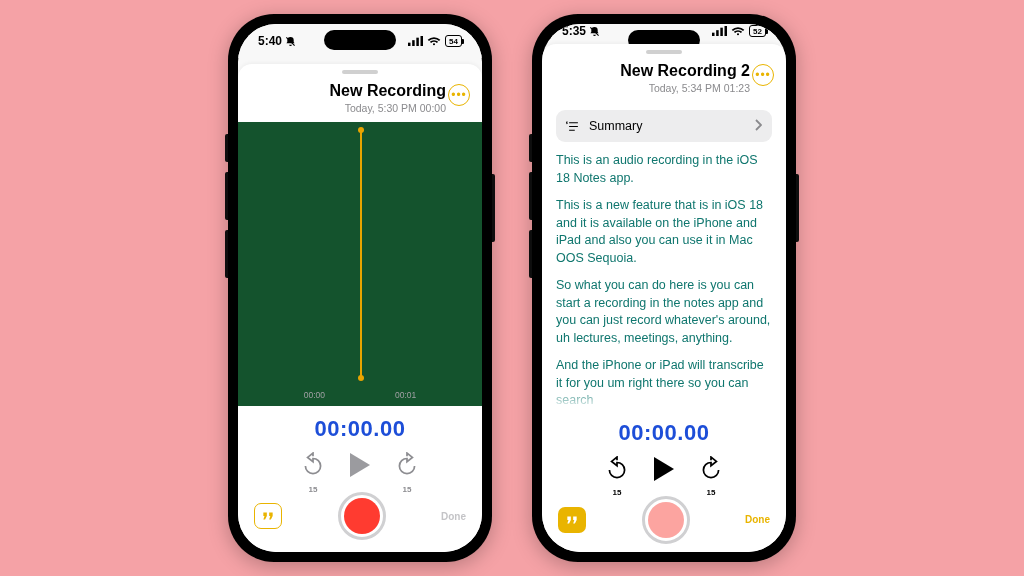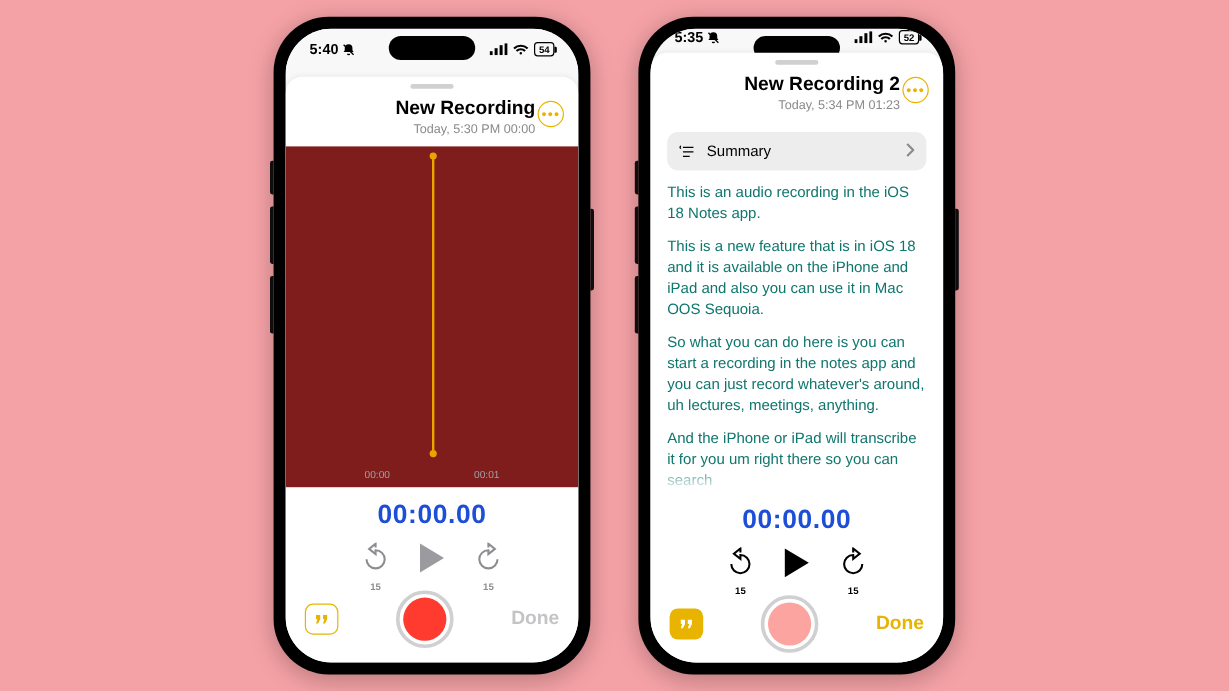--- a/index.html
+++ b/index.html
@@ -67,21 +67,21 @@
     box-shadow: 0 -1px 4px rgba(0,0,0,0.05);
   }
   .grabber { width:36px; height:4px; background:#d0d0d0; border-radius:3px; margin:6px auto 4px; }
   .header { text-align:right; padding:4px 36px 8px; position:relative; }
   .title { font-size:16px; font-weight:700; color:#000; }
   .subtitle { font-size:10.5px; color:#8a8a8d; margin-top:2px; }
   .more-btn { position:absolute; right:12px; top:6px; width:22px; height:22px; border:1.6px solid #e9b400; border-radius:50%; display:flex; align-items:center; justify-content:center; color:#e9b400; }
   .more-dots { font-size:12px; line-height:0; letter-spacing:1px; }
   .waveform {
     flex:1;
-    background:#7f1d1d;
+    background:#14532d;
     position:relative;
     overflow:hidden;
   }
   .playhead { position:absolute; left:50%; top:8px; bottom:28px; width:1.5px; background:#e9a400; }
   .playhead::before, .playhead::after { content:""; position:absolute; left:50%; transform:translateX(-50%); width:6px; height:6px; background:#e9a400; border-radius:50%; }
   .playhead::before{ top:-3px; } .playhead::after{ bottom:-3px; }
   .wf-ticks { position:absolute; left:0; right:0; bottom:6px; display:flex; justify-content:center; gap:70px; font-size:8.5px; color:#a0a0a4; }
   .transcript-area { flex:1; padding: 8px 14px 0; overflow:hidden; display:flex; flex-direction:column; gap:10px; }
   .summary-row {
     background:#ededee; border-radius:9px; height:32px;
@@ -99,21 +99,21 @@
   .skip .num { position:absolute; font-size:8px; font-weight:600; color:#8d8d91;margin-top:48px; }
   .play-triangle-gray { width:0; height:0; border-left:20px solid #9b9b9f; border-top:12px solid transparent; border-bottom:12px solid transparent; }
   .play-triangle-black { width:0; height:0; border-left:20px solid #000; border-top:12px solid transparent; border-bottom:12px solid transparent; }
   .bottom-row { display:flex; align-items:center; justify-content:space-between; padding: 10px 16px 12px; }
   .quote-btn { width:28px; height:26px; border-radius:7px; display:flex; align-items:center; justify-content:center; }
   .quote-outline { border:1.8px solid #e9b400; color:#e9b400; background:transparent; }
   .quote-filled { background:#e9b400; color:#fff; }
   .record-btn { width:48px; height:48px; border-radius:50%; background:#fff; border:3px solid #d0d0d2; display:flex; align-items:center; justify-content:center; }
   .record-inner-red { width:36px; height:36px; border-radius:50%; background:#ff3b30; }
   .record-inner-pink { width:36px; height:36px; border-radius:50%; background:#fca4a0; }
-  .done { font-size:16px; font-weight:600; }
+  .done { font-size:10px; font-weight:600; }
   .done-gray { color:#c4c4c7; }
   .done-gold { color:#e9b400; }
   .sb-left { display:flex; align-items:center; gap:3px;}
 </style>
 </head>
 <body>
 
 <div class="phone">
   <div class="right-btn"></div>
   <div class="screen">

